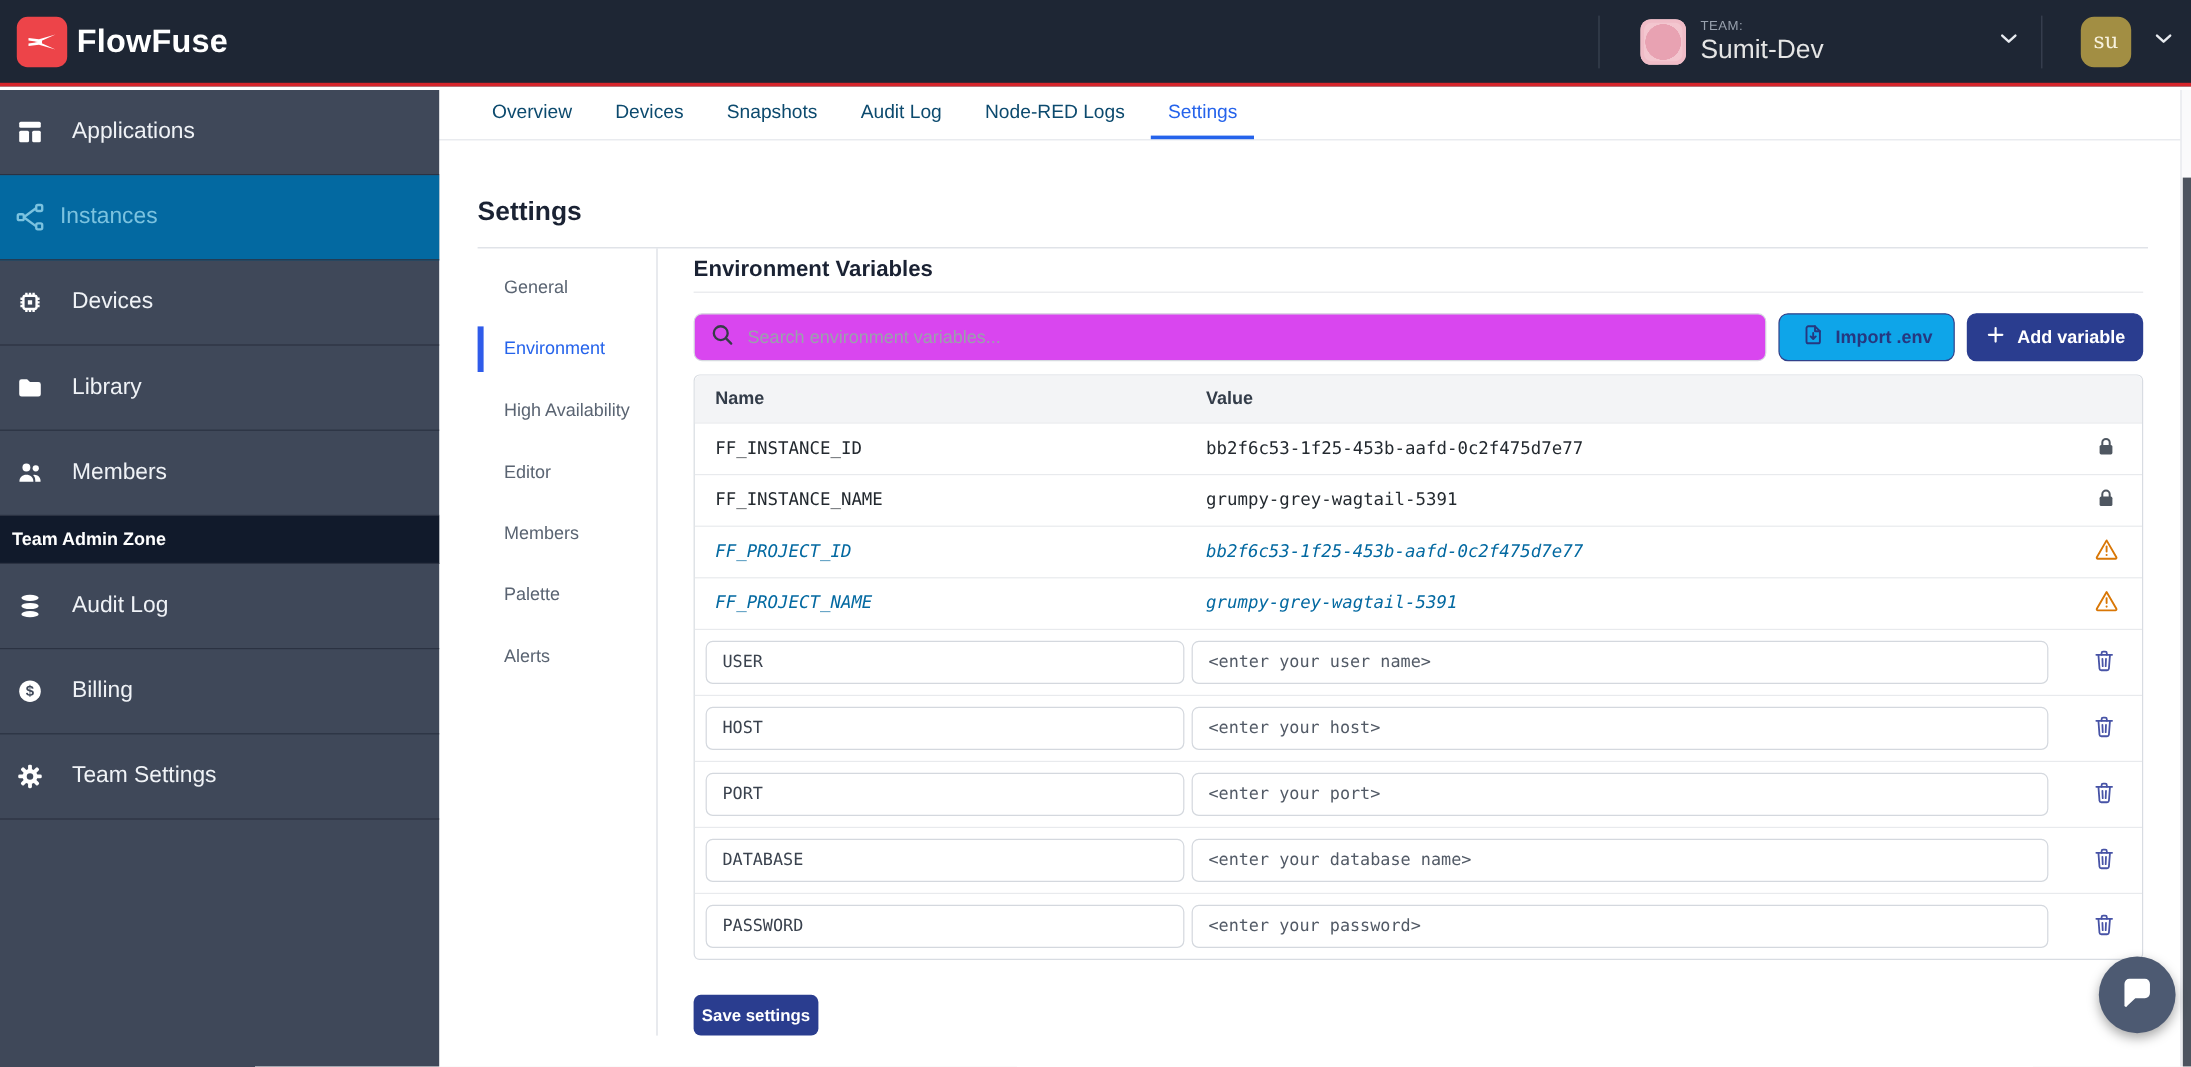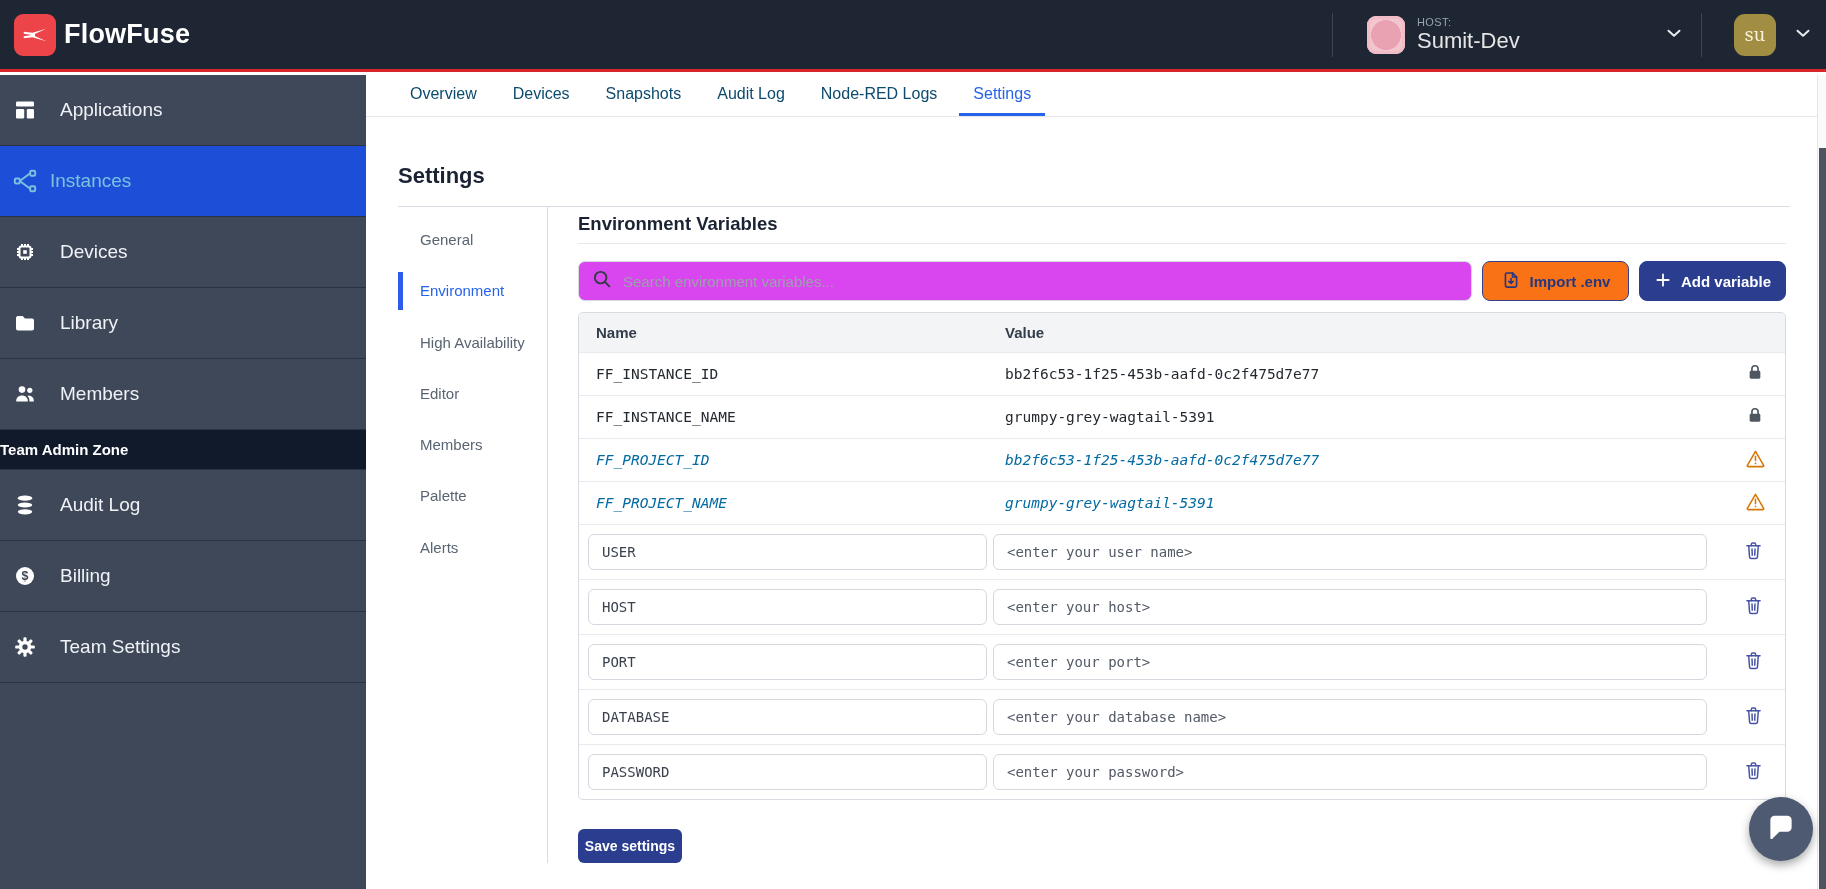--- a/index.html
+++ b/index.html
@@ -44,27 +44,27 @@
 
   
   .sidebar {
     position:absolute; top:75px; left:0; width:366px; height:814px;
     background:#3F4859; z-index:20;
   }
   .side-item {
     height:71px; display:flex; align-items:center; gap:22px; padding-left:12px;
     border-bottom:1px solid #2B3242; cursor:pointer;
   }
-  .side-item.active { background:#1d4ed8;gap:12px; }
+  .side-item.active { background:#0369a1;gap:12px; }
   .side-label { color:#EFF2F6; font-size:19px; }
   .side-item.active .side-label { color:#7BC2DF; }
   .side-icon { width:26px; height:26px; display:flex; align-items:center; justify-content:center; }
   .admin-band {
     height:40px; background:#111A2B; border-bottom:1px solid #2B3242;
-    display:flex; align-items:center; padding-left:0;
+    display:flex; align-items:center; padding-left:10px;
     color:#FFFFFF; font-size:15px; font-weight:bold;
   }
 
   
   .tabbar {
     position:absolute; top:75px; left:366px; width:1460px; height:42px;
     background:#fff; border-bottom:1px solid #E4E7EB;
     display:flex; align-items:stretch; gap:8px; padding-left:30px; z-index:10;
   }
   .tab {
@@ -98,21 +98,21 @@
     flex:1; height:40px; border:1px solid #D6DAE0; border-radius:7px;
     display:flex; align-items:center; gap:10px; padding:0 12px; background:#d946ef;
   }
   .search-box input {
     border:none; outline:none; flex:1; font-size:15px; color:#333A45;
     font-family:"Liberation Sans", sans-serif; background:transparent;
   }
   .search-box input::placeholder { color:#9AA1AC; }
   .btn { height:40px; border-radius:8px; display:flex; align-items:center; justify-content:center;
          gap:9px; font-size:15px; font-weight:bold; cursor:pointer; white-space:nowrap; }
-  .btn-outline { width:147px; background:#f97316; border:1.5px solid #32418A; color:#26377F; }
+  .btn-outline { width:147px; background:#0ea5e9; border:1.5px solid #32418A; color:#26377F; }
   .btn-solid { width:147px; background:#2A3D8F; border:1px solid #2A3D8F; color:#fff; }
 
   
   .env-table { margin-top:11px; border:1px solid #D8DCE2; border-radius:5px; background:#fff; }
   .trow { display:grid; grid-template-columns:426px 1fr 60px; align-items:center; border-top:1px solid #E8EAED; }
   .trow:first-child { border-top:none; }
   .thead { background:#F3F4F6; border-radius:5px 5px 0 0; }
   .thead .tcell { font-size:15px; font-weight:bold; color:#333C49; padding:11px 0; }
   .tcell.name { padding-left:17px; }
   .mono { font-family:"DejaVu Sans Mono", monospace; font-size:14.5px; color:#23292F; }
@@ -163,21 +163,21 @@
         </svg>
       </span>
       <span class="brand-name">FlowFuse</span>
     </div>
 
     <div class="topbar-right">
       <div class="tb-divider"></div>
       <div class="team-select">
         <span class="team-avatar"></span>
         <span class="team-text">
-          <div class="team-label">HOST:</div>
+          <div class="team-label">TEAM:</div>
           <div class="team-name">Sumit-Dev</div>
         </span>
         <span class="team-chevron">
           <svg width="22" height="22" viewBox="0 0 24 24" fill="none">
             <polyline points="6,9.5 12,15 18,9.5" stroke="#E8EBF0" stroke-width="2.2" stroke-linecap="round" stroke-linejoin="round"></polyline>
           </svg>
         </span>
       </div>
       <div class="tb-divider"></div>
       <div class="user-menu">

